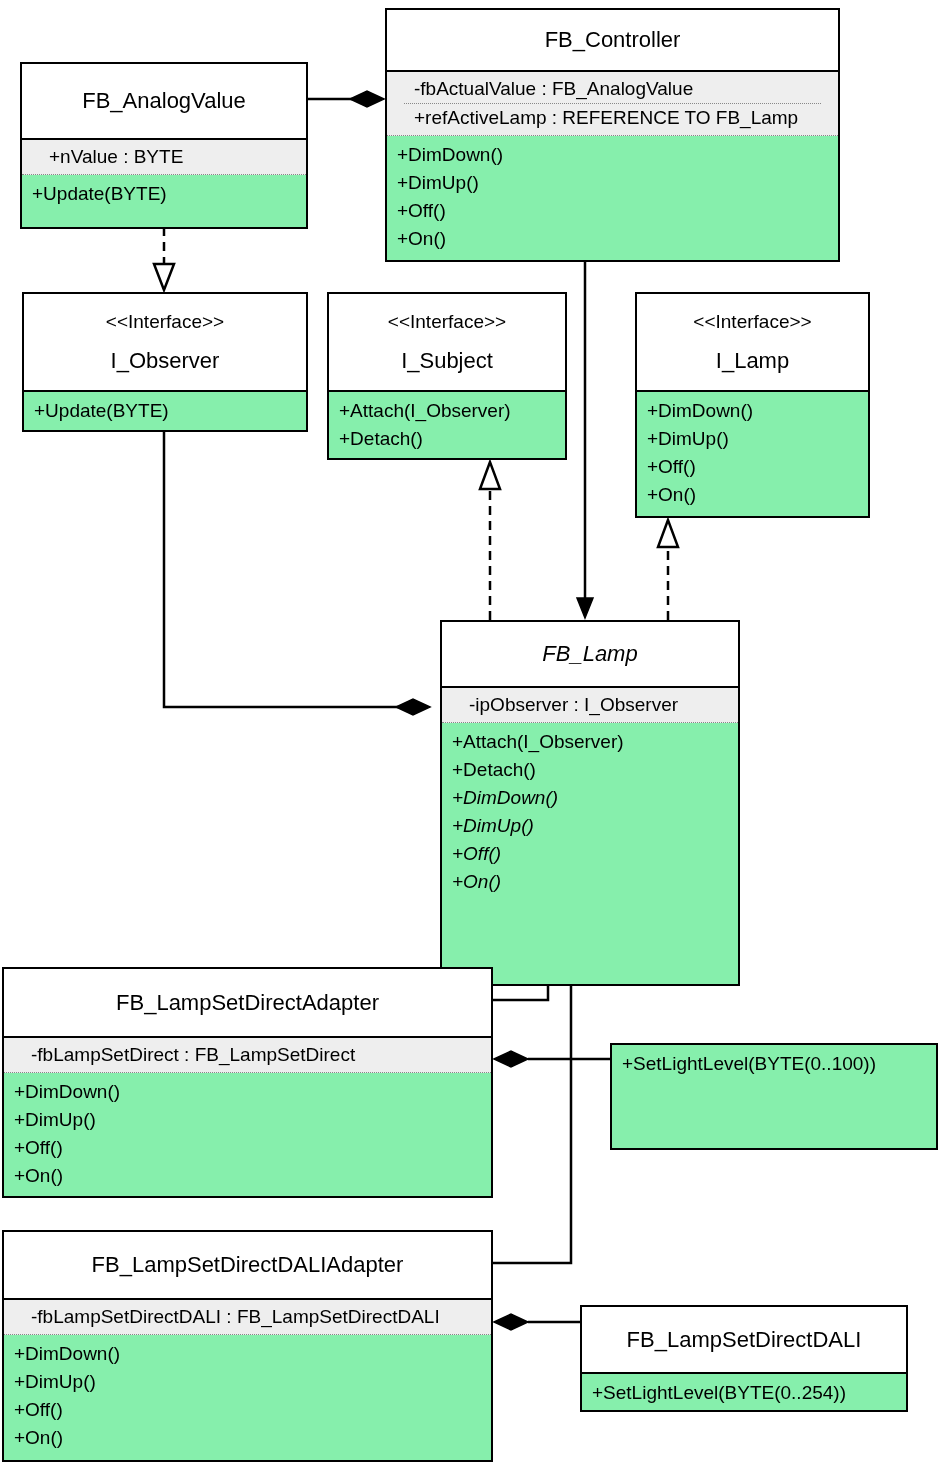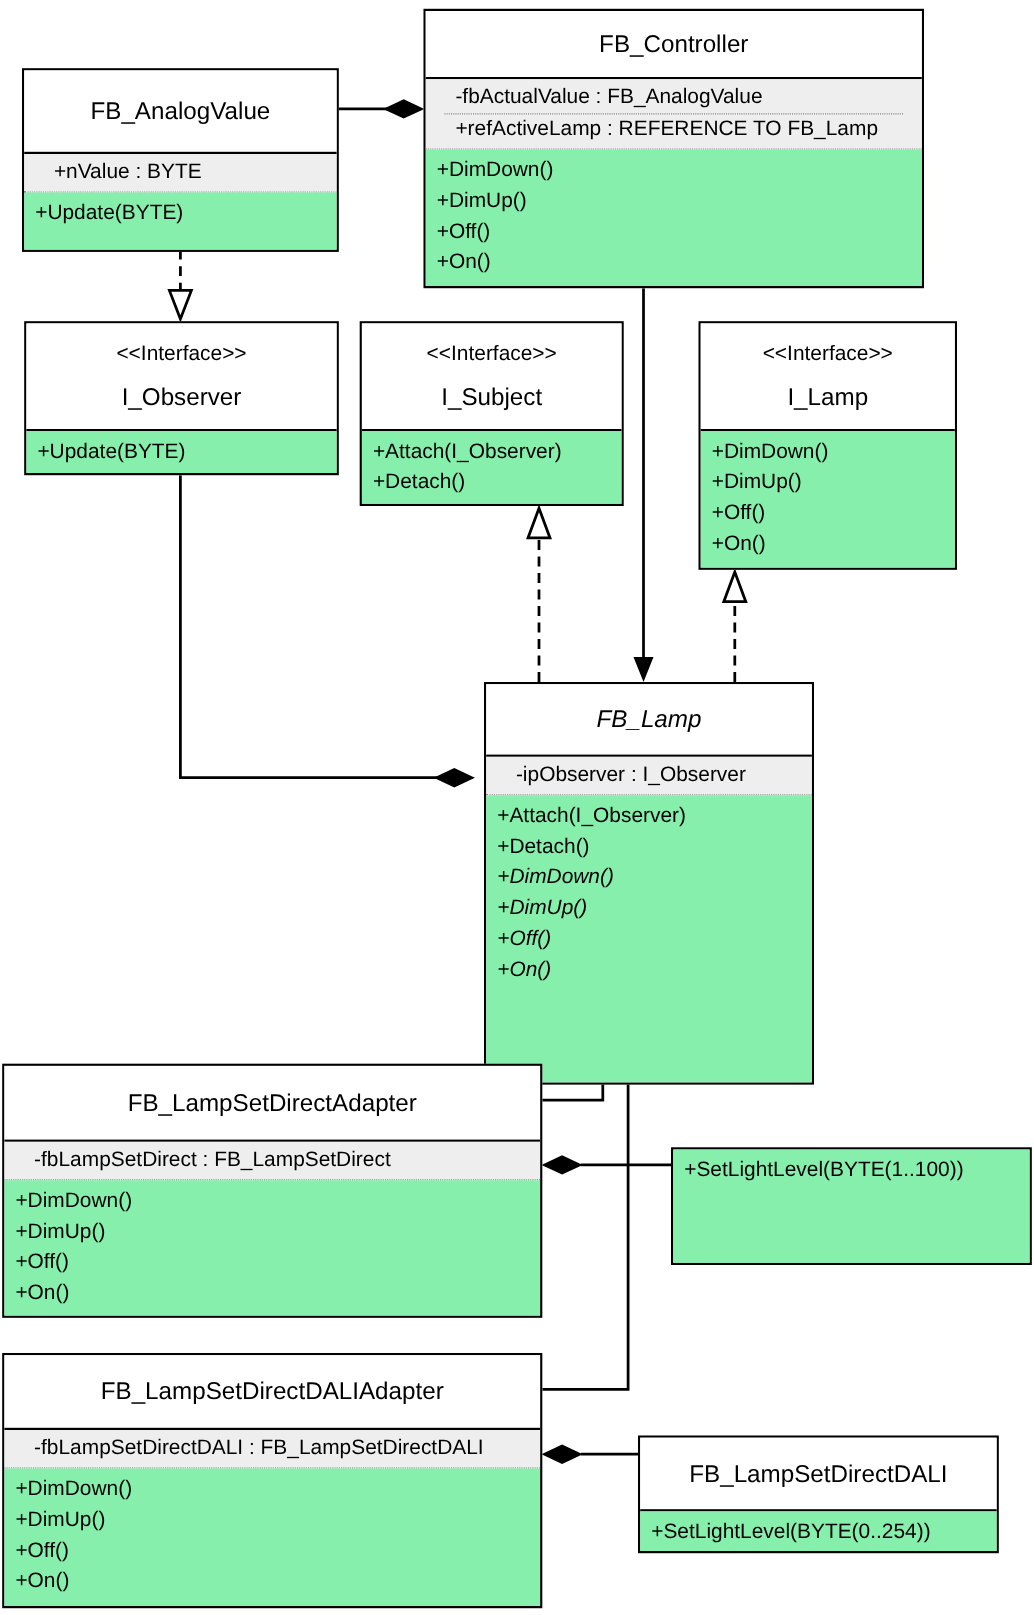--- a/index.html
+++ b/index.html
@@ -169,21 +169,21 @@
     <div class="c-methods">
       <div class="member">+DimDown()</div>
       <div class="member">+DimUp()</div>
       <div class="member">+Off()</div>
       <div class="member">+On()</div>
     </div>
   </div>
 
   <div class="uml-class" style="left:610px;top:1043px;width:328px;height:107px">
     <div class="c-methods">
-      <div class="member">+SetLightLevel(BYTE(1..100))</div>
+      <div class="member">+SetLightLevel(BYTE(0..100))</div>
     </div>
   </div>
 
   <div class="uml-class" style="left:2px;top:1230px;width:491px;height:232px">
     <div class="c-title" style="height:68px">
       <span>FB_LampSetDirectDALIAdapter</span>
     </div>
     <div class="c-attrs">
       <div class="member">-fbLampSetDirectDALI : FB_LampSetDirectDALI</div>
     </div>

